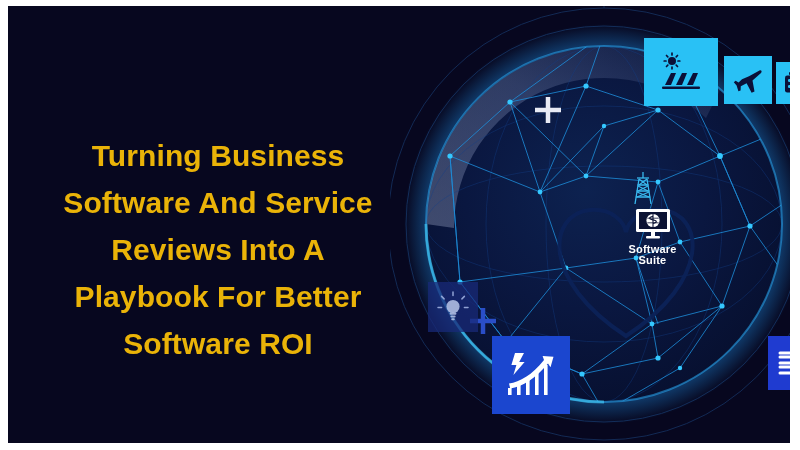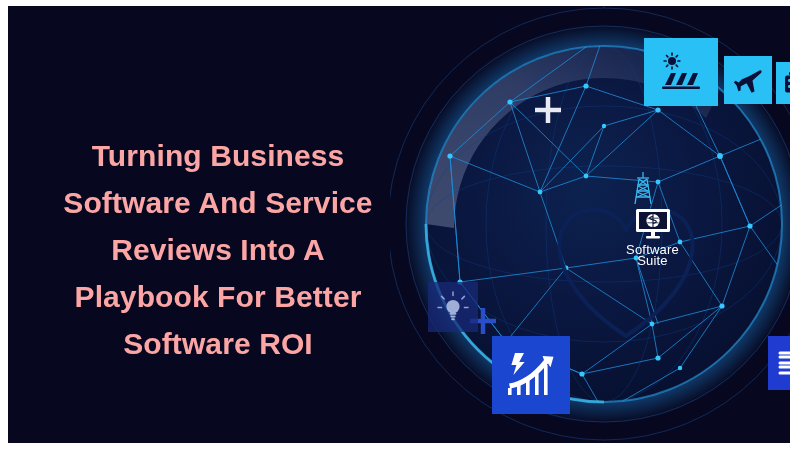--- a/index.html
+++ b/index.html
@@ -16,21 +16,21 @@
     left:8px; top:6px; width:782px; height:437px;
     background:#07071f;
     overflow:hidden;
   }
 
   
   .headline{
     position:absolute;
     left:10px; top:106px; width:400px;
     text-align:center;
-    color:#fca5a5;
+    color:#eab308;
     font-size:30px;
     line-height:47px;
     font-weight:bold;
     letter-spacing:.1px;
     white-space:pre-line;
   }
 
   
   .art{
     position:absolute; left:382px; top:0; width:400px; height:437px;
@@ -56,22 +56,22 @@
 
   
   .suite{
     position:absolute; left:597px; top:202px; width:95px;
     text-align:center;
   }
   .suite-icon{margin:0 auto;width:38px;height:32px;}
   .suite-label{
     margin-top:4px;
     color:#ffffff;
-    font-size:13px;
-    font-weight:normal;
+    font-size:11px;
+    font-weight:bold;
     line-height:11px;
     letter-spacing:.2px;
     white-space:pre-line;
   }
 
   
   .tower{position:absolute;left:623px;top:165px;width:24px;height:34px;}
 </style>
 </head>
 <body>

